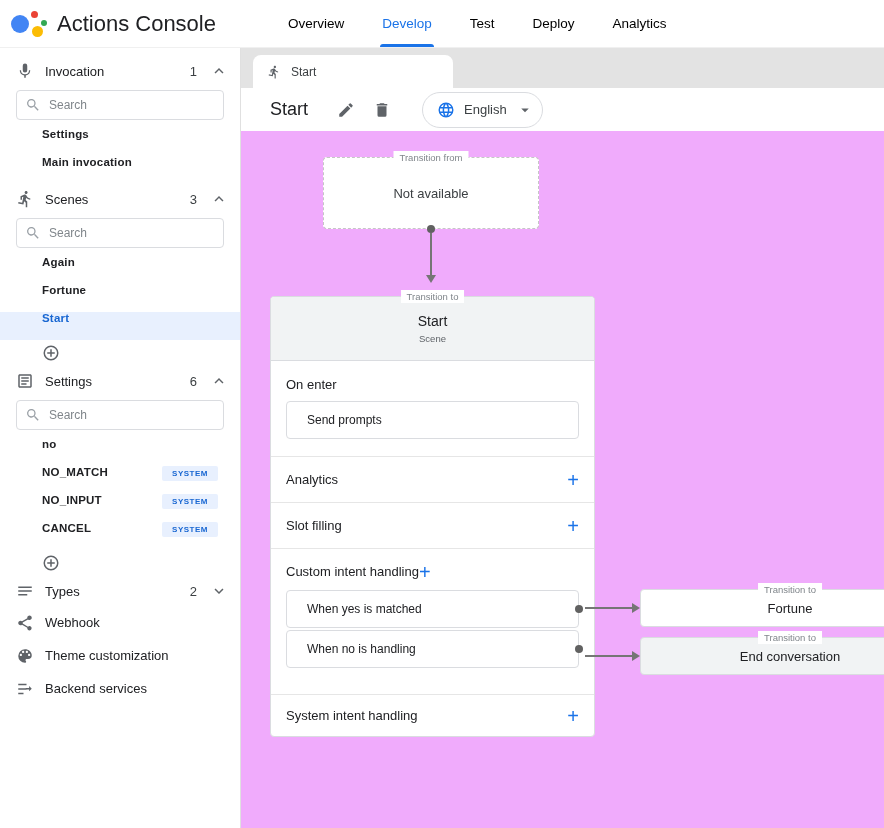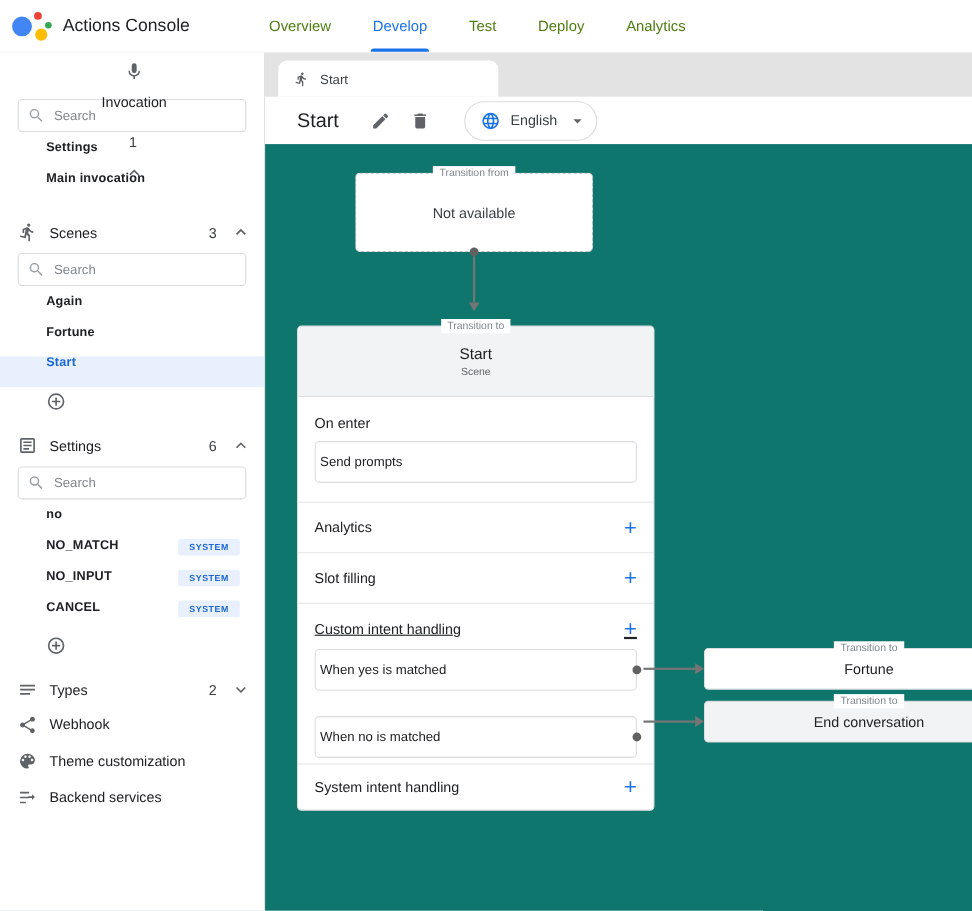--- a/index.html
+++ b/index.html
@@ -8,32 +8,32 @@
   .app { width:884px; height:828px; display:flex; flex-direction:column; }
 
   
   .topbar { flex:0 0 48px; display:flex; align-items:center; background:#fff; border-bottom:1px solid #f0f0f0; }
   .logo { position:relative; width:40px; height:36px; margin-left:8px; cursor:pointer; flex:0 0 40px; }
   .logo i { position:absolute; border-radius:50%; display:block; }
   .lg-blue { width:18px; height:18px; background:#4285f4; left:3px; top:9px; }
   .lg-red { width:7px; height:7px; background:#ea4335; left:23px; top:5px; }
   .lg-yellow { width:11px; height:11px; background:#fbbc04; left:24px; top:20px; }
   .lg-green { width:6px; height:6px; background:#34a853; left:33px; top:14px; }
-  .app-title { font-size:16px; margin-left:9px; white-space:nowrap; }
+  .app-title { font-size:22px; margin-left:9px; white-space:nowrap; }
   .topnav { display:flex; gap:38px; margin-left:72px; align-self:stretch; }
-  .nav-item { font-size:13.5px; color:#4d7c0f; display:flex; align-items:center; position:relative; cursor:pointer; }
+  .nav-item { font-size:13.5px; color:#000000; display:flex; align-items:center; position:relative; cursor:pointer; }
   .nav-item.active { color:#1a73e8; }
   .nav-item.active::after { content:""; position:absolute; left:-2px; right:-2px; bottom:0; height:3px; background:#1a73e8; border-radius:3px 3px 0 0; }
 
   .frame { flex:1; display:flex; min-height:0; }
 
   
   .sidebar { flex:0 0 241px; width:241px; border-right:1px solid #e0e0e0; padding-top:8px; overflow:hidden; background:#fff; }
-  .side-header { height:30px; margin-top:12px; display:flex; align-items:center; gap:11px; padding:0 12px 0 16px; cursor:pointer; }
-  .side-header.first { margin-top:0;flex-direction:column; }
+  .side-header { height:30px; margin-top:0; display:flex; align-items:center; gap:11px; padding:0 12px 0 16px; cursor:pointer; }
+  .side-header.first { margin-top:0; }
   .sicon { width:18px; height:18px; flex:0 0 18px; }
   .slabel { font-size:13px; white-space:nowrap; }
   .sspacer { flex:1; }
   .scount { font-size:13px; color:#3c4043; margin-right:2px; }
   .schev { width:18px; height:18px; cursor:pointer; }
   .search-box { margin:4px 16px 8px; height:30px; border:1px solid #dadce0; border-radius:4px; display:flex; align-items:center; gap:8px; padding:0 8px; background:#fff; }
   .search-box input { border:0; outline:0; flex:1; min-width:0; font-size:12px; font-family:inherit; color:#202124; background:transparent; }
   .search-box input::placeholder { color:#80868b; }
   .side-item { height:28px; display:flex; align-items:flex-start; padding:0 22px 0 42px; font-size:11.5px; font-weight:700; letter-spacing:.2px; cursor:pointer; }
   .side-item.selected { background:#e8f0fe; color:#1967d2; }
@@ -48,44 +48,44 @@
   .tab { width:200px; height:33px; background:#fff; border-radius:8px 8px 0 0; display:flex; align-items:center; gap:10px; padding:0 14px; font-size:12px; color:#3c4043; cursor:pointer; }
   .tab svg { width:14px; height:14px; }
   .toolbar { flex:0 0 43px; display:flex; align-items:center; padding-left:29px; background:#fff; }
   .tb-title { font-size:18px; margin-right:20px; }
   .tb-icon { width:18px; height:18px; margin:0 9px; cursor:pointer; }
   .lang-pill { margin-left:22px; height:36px; border:1px solid #dadce0; border-radius:18px; display:flex; align-items:center; gap:9px; padding:0 8px 0 14px; cursor:pointer; }
   .lang-pill svg { width:18px; height:18px; }
   .lang-label { font-size:13px; color:#3c4043; }
 
   
-  .canvas { flex:1; position:relative; overflow:hidden; background:#0f766e; }
+  .canvas { flex:1; position:relative; overflow:hidden; background:#f0abfc; }
   .legend { position:absolute; top:-7px; left:50%; transform:translateX(-50%); background:#fff; padding:0 6px; font-size:9.5px; color:#80868b; white-space:nowrap; line-height:13px; }
 
   .tfrom { position:absolute; left:82px; top:26px; width:216px; height:72px; border:1px dashed #c6c6c6; border-radius:4px; background:#fff; }
   .tfrom-val { width:100%; height:100%; display:flex; align-items:center; justify-content:center; font-size:13px; color:#3c4043; }
 
   .conn-dot { position:absolute; left:186px; top:94px; width:8px; height:8px; border-radius:50%; background:#616161; }
   .conn-line { position:absolute; left:189px; top:102px; width:2px; height:42px; background:#757575; }
   .conn-arrow { position:absolute; left:185px; top:144px; width:0; height:0; border-left:5px solid transparent; border-right:5px solid transparent; border-top:8px solid #757575; }
 
   .scene-card { position:absolute; left:29px; top:165px; width:325px; height:441px; border:1px solid #dadce0; border-radius:4px; background:#fff; }
   .card-header { height:64px; background:#f1f3f4; border-bottom:1px solid #dadce0; border-radius:3px 3px 0 0; display:flex; flex-direction:column; align-items:center; justify-content:center; gap:4px; }
   .card-title { font-size:14px; }
   .card-sub { font-size:9.5px; color:#5f6368; }
   .card-onenter { height:96px; border-bottom:1px solid #e6e6e6; padding:16px 15px 0; }
   .onenter-label { font-size:13px; }
-  .chip { height:38px; border:1px solid #dadce0; border-radius:4px; background:#fff; display:flex; align-items:center; padding:0 4px; font-size:12px; cursor:pointer; }
+  .chip { height:38px; border:1px solid #dadce0; border-radius:4px; background:#fff; display:flex; align-items:center; padding:0 20px; font-size:12px; cursor:pointer; }
   .card-onenter .chip { margin-top:9px; }
   .card-row { height:46px; border-bottom:1px solid #e6e6e6; display:flex; align-items:center; justify-content:space-between; padding:0 15px; }
   .row-label { font-size:13px; }
   .plus { color:#1a73e8; font-size:20px; line-height:1; cursor:pointer; }
   .card-custom { height:146px; border-bottom:1px solid #e6e6e6; padding:0 15px; }
-  .custom-head { height:41px; display:flex; align-items:center; justify-content:space-between; padding-top:4px;text-decoration:underline; }
-  .handler { position:relative; margin-bottom:23px; }
+  .custom-head { height:41px; display:flex; align-items:center; padding-top:4px; }
+  .handler { position:relative; margin-bottom:2px; }
   .hdot { position:absolute; right:-4.5px; top:50%; margin-top:-4px; width:8px; height:8px; border-radius:50%; background:#616161; }
   .card-system { height:41px; display:flex; align-items:center; justify-content:space-between; padding:0 15px; }
 
   .harrow { position:absolute; height:2px; background:#757575; }
   .ha-yes { left:344px; top:476px; width:48px; }
   .ha-no  { left:344px; top:524px; width:48px; }
   .htri { position:absolute; width:0; height:0; border-top:5px solid transparent; border-bottom:5px solid transparent; border-left:8px solid #757575; }
   .ht-yes { left:391px; top:472px; }
   .ht-no  { left:391px; top:520px; }
 
@@ -348,21 +348,21 @@
           <div class="card-custom">
             <div class="custom-head">
               <span class="row-label">Custom intent handling</span>
               <span class="plus">+</span>
             </div>
             <div class="chip handler">
               <span>When yes is matched</span>
               <span class="hdot"></span>
             </div>
             <div class="chip handler">
-              <span>When no is matched</span>
+              <span>When no is handling</span>
               <span class="hdot"></span>
             </div>
           </div>
           <div class="card-system">
             <span class="row-label">System intent handling</span>
             <span class="plus">+</span>
           </div>
         </div>
 
         <div class="harrow ha-yes"></div>

